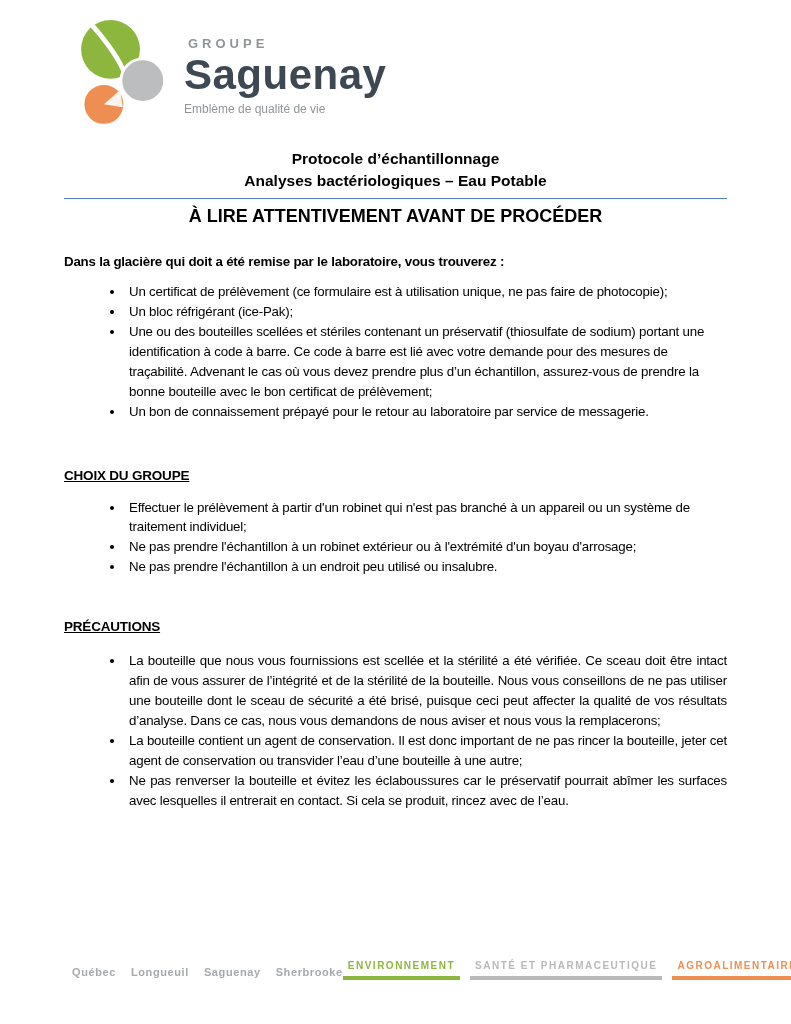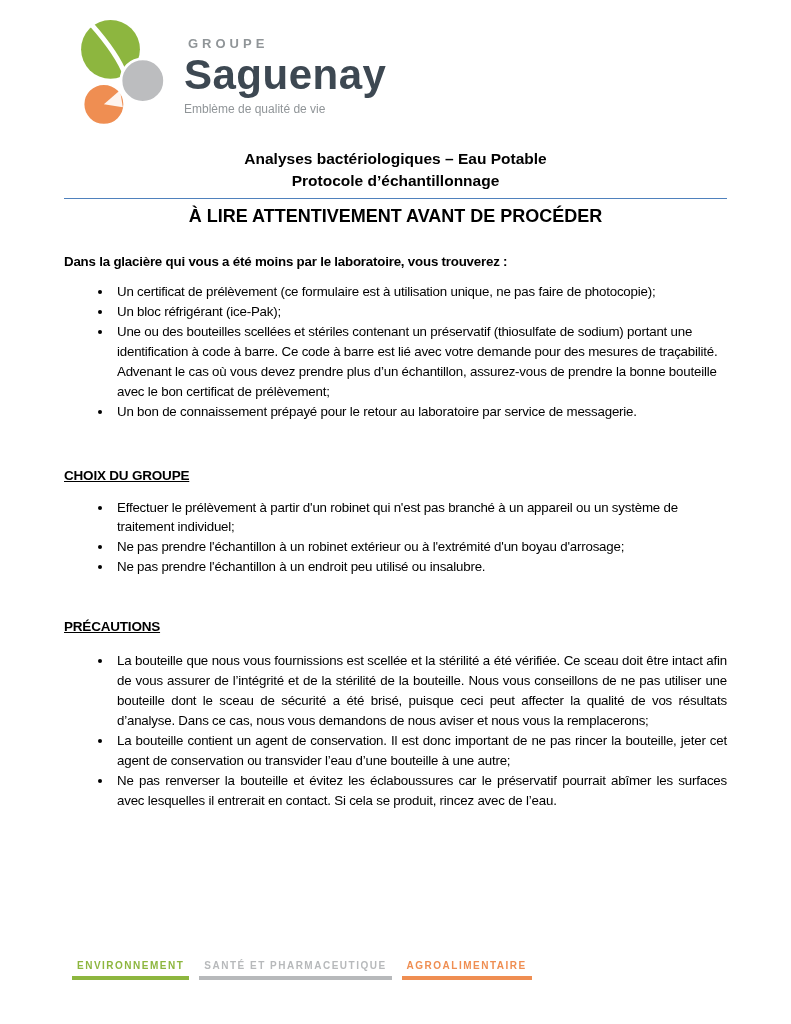--- a/index.html
+++ b/index.html
@@ -36,21 +36,21 @@
     border-bottom:1.5px solid #4f81bd;
   }
   .notice { text-align:center; font-weight:bold; font-size:18px; margin-top:7px; }
   
   .lead { font-weight:bold; font-size:13.3px; margin-top:27px; letter-spacing:-0.2px; }
   ul.bullets {
     margin-top:13px; padding-left:49px;
     font-size:13.3px; line-height:1.5; letter-spacing:-0.2px;
     list-style-type:disc;
   }
-  ul.bullets li { padding-left:4px; }
+  ul.bullets li { padding-left:4px;margin-left:12px; }
   .note {
     font-weight:bold; font-style:italic;
     font-size:13.3px; line-height:1.5; letter-spacing:-0.2px;
     margin-top:19px;
   }
   .section-heading {
     font-weight:bold; font-size:13.5px;
     text-decoration:underline; letter-spacing:-0.2px;
   }
   .section-choix { margin-top:46px; }
@@ -92,26 +92,26 @@
       <path d="M33 91 L50 76 L53 94 Z" fill="#ffffff" opacity="0.9"></path>
     </svg>
     <div class="logo-text">
       <div class="logo-group">GROUPE</div>
       <div class="logo-brand">Saguenay</div>
       <div class="logo-tagline">Emblème de qualité de vie</div>
     </div>
   </header>
 
   <div class="title-block">
+    <div>Protocole d’échantillonnage</div>
     <div>Analyses bactériologiques – Eau Potable</div>
-    <div>Protocole d’échantillonnage</div>
   </div>
   <div class="notice">À LIRE ATTENTIVEMENT AVANT DE PROCÉDER</div>
 
-  <p class="lead">Dans la glacière qui vous a été moins par le laboratoire, vous trouverez :</p>
+  <p class="lead">Dans la glacière qui doit a été remise par le laboratoire, vous trouverez :</p>
   <ul class="bullets">
     <li>Un certificat de prélèvement (ce formulaire est à utilisation unique, ne pas faire de photocopie);</li>
     <li>Un bloc réfrigérant (ice-Pak);</li>
     <li>Une ou des bouteilles scellées et stériles contenant un préservatif (thiosulfate de sodium) portant une identification à code à barre. Ce code à barre est lié avec votre demande pour des mesures de traçabilité. Advenant le cas où vous devez prendre plus d’un échantillon, assurez-vous de prendre la bonne bouteille avec le bon certificat de prélèvement;</li>
     <li>Un bon de connaissement prépayé pour le retour au laboratoire par service de messagerie.</li>
   </ul>
 
   <section class="section-choix">
     <h2 class="section-heading">CHOIX DU GROUPE</h2>
     <ul class="bullets">
@@ -124,20 +124,26 @@
   <section class="section-precautions">
     <h2 class="section-heading">PRÉCAUTIONS</h2>
     <ul class="bullets justified">
       <li>La bouteille que nous vous fournissions est scellée et la stérilité a été vérifiée. Ce sceau doit être intact afin de vous assurer de l’intégrité et de la stérilité de la bouteille. Nous vous conseillons de ne pas utiliser une bouteille dont le sceau de sécurité a été brisé, puisque ceci peut affecter la qualité de vos résultats d’analyse. Dans ce cas, nous vous demandons de nous aviser et nous vous la remplacerons;</li>
       <li>La bouteille contient un agent de conservation. Il est donc important de ne pas rincer la bouteille, jeter cet agent de conservation ou transvider l’eau d’une bouteille à une autre;</li>
       <li>Ne pas renverser la bouteille et évitez les éclaboussures car le préservatif pourrait abîmer les surfaces avec lesquelles il entrerait en contact. Si cela se produit, rincez avec de l’eau.</li>
     </ul>
   </section>
 
   <footer class="footer">
+    <div class="cities">
+      <span>Québec</span>
+      <span>Longueuil</span>
+      <span>Saguenay</span>
+      <span>Sherbrooke</span>
+    </div>
     <div class="domains">
       <div class="domain dom-env">ENVIRONNEMENT</div>
       <div class="domain dom-sante">SANTÉ ET PHARMACEUTIQUE</div>
       <div class="domain dom-agro">AGROALIMENTAIRE</div>
     </div>
   </footer>
 
 </div>
 
 </body></html>

